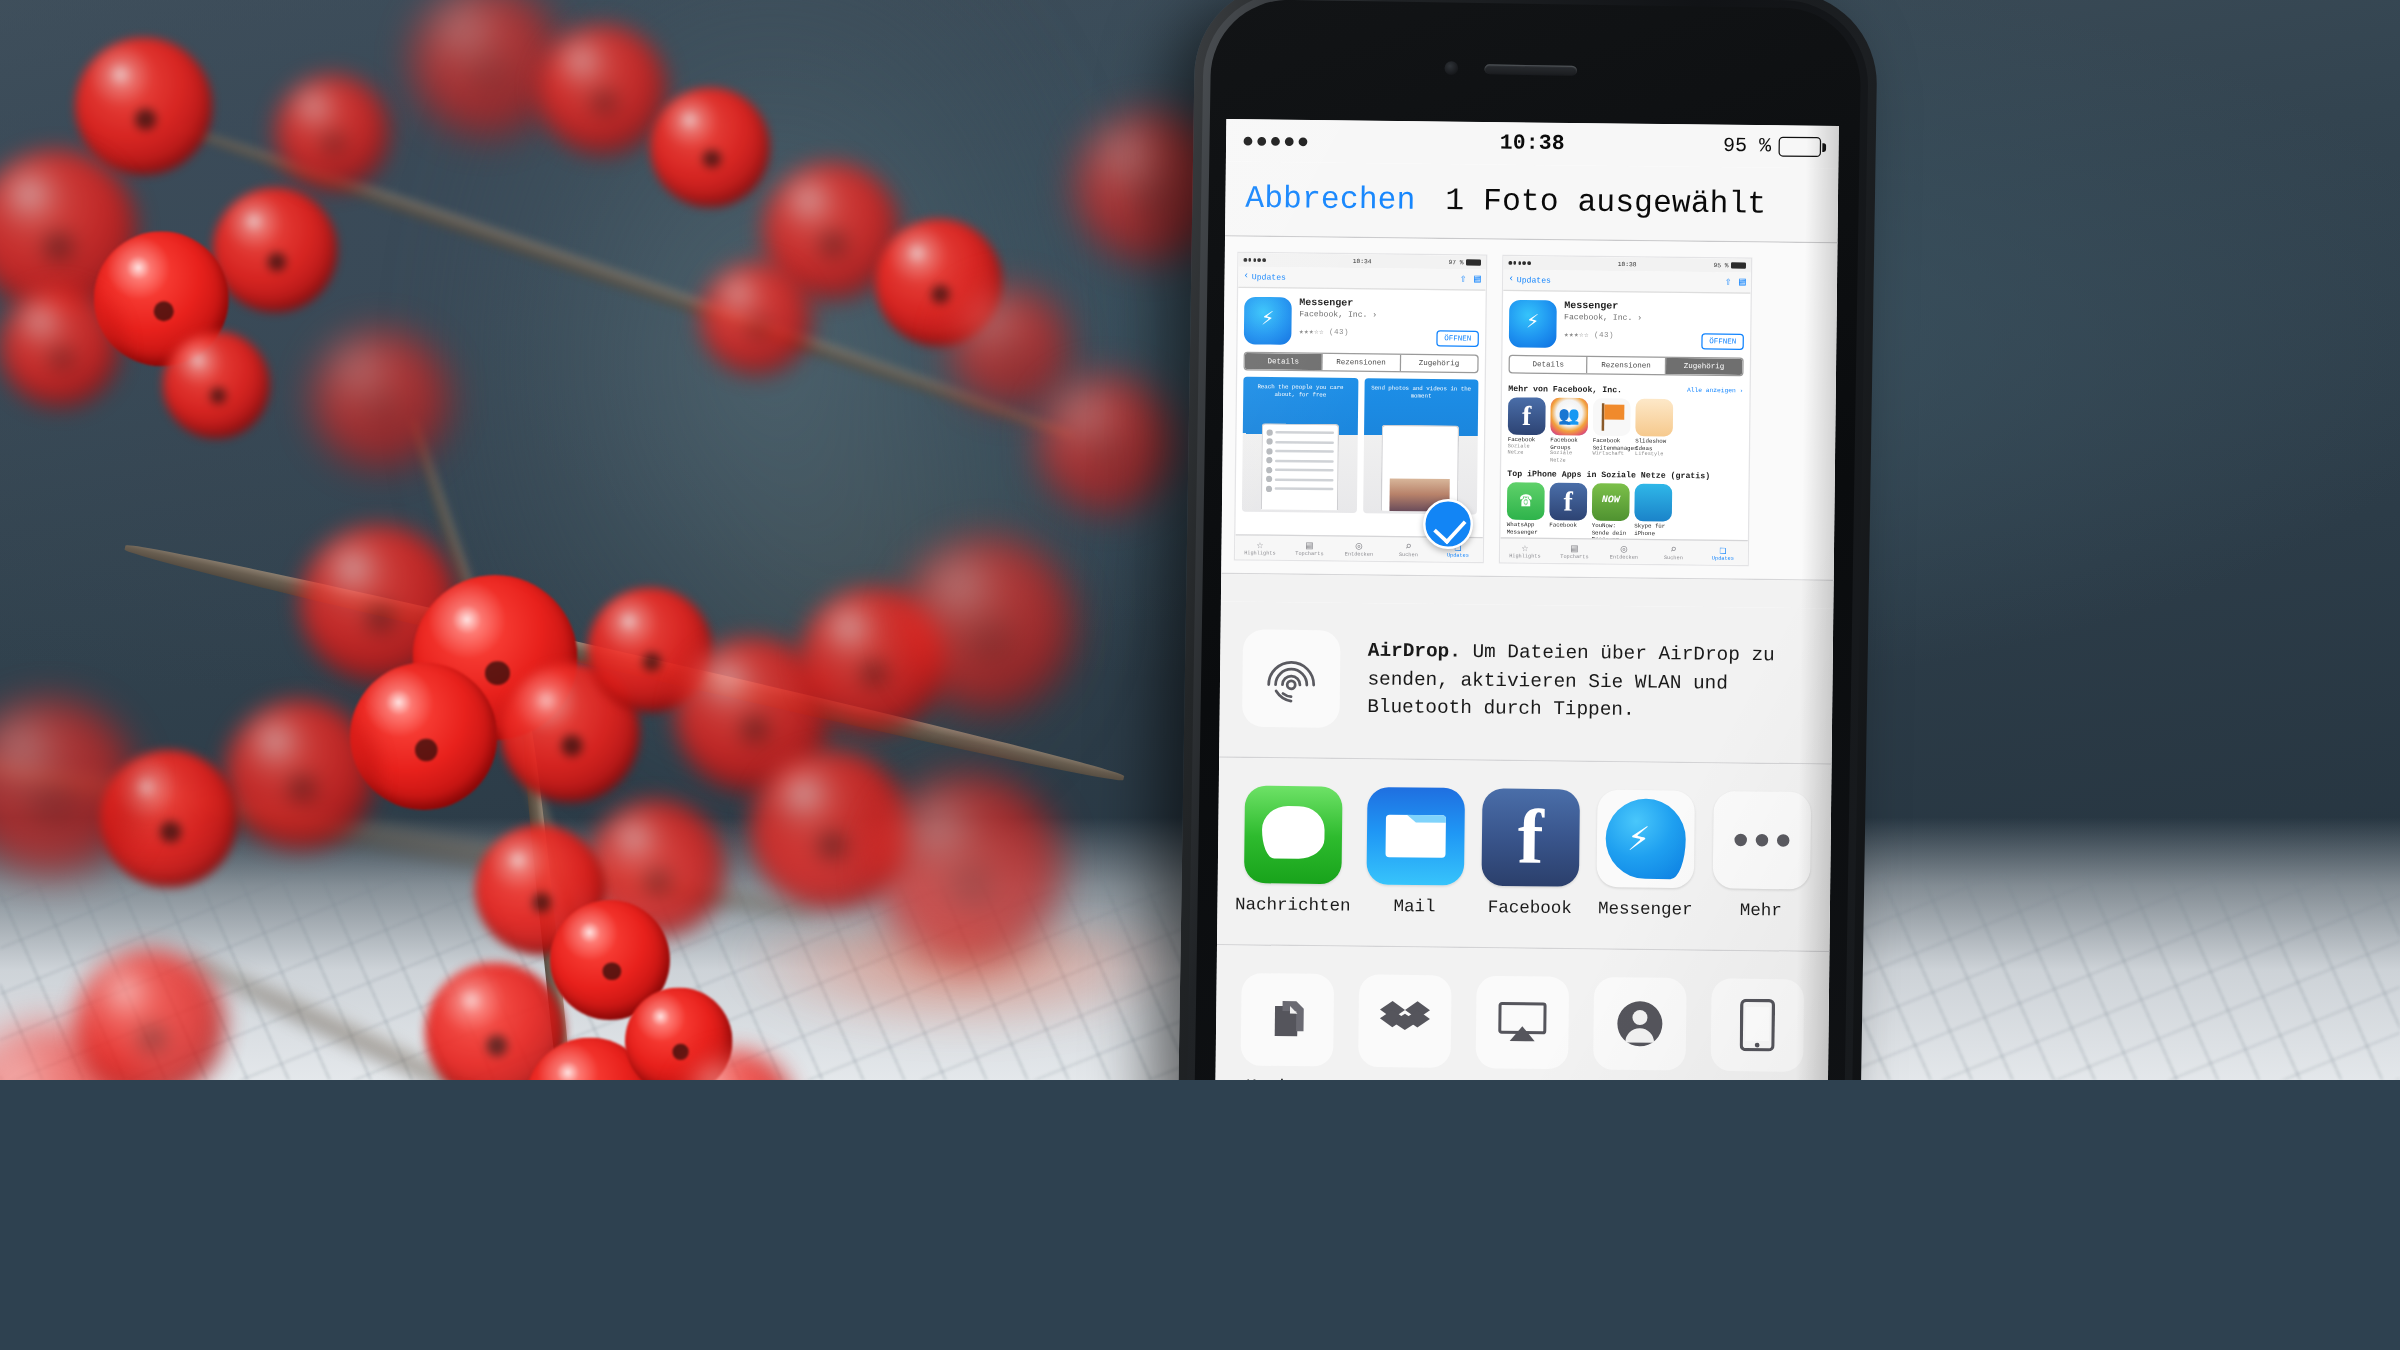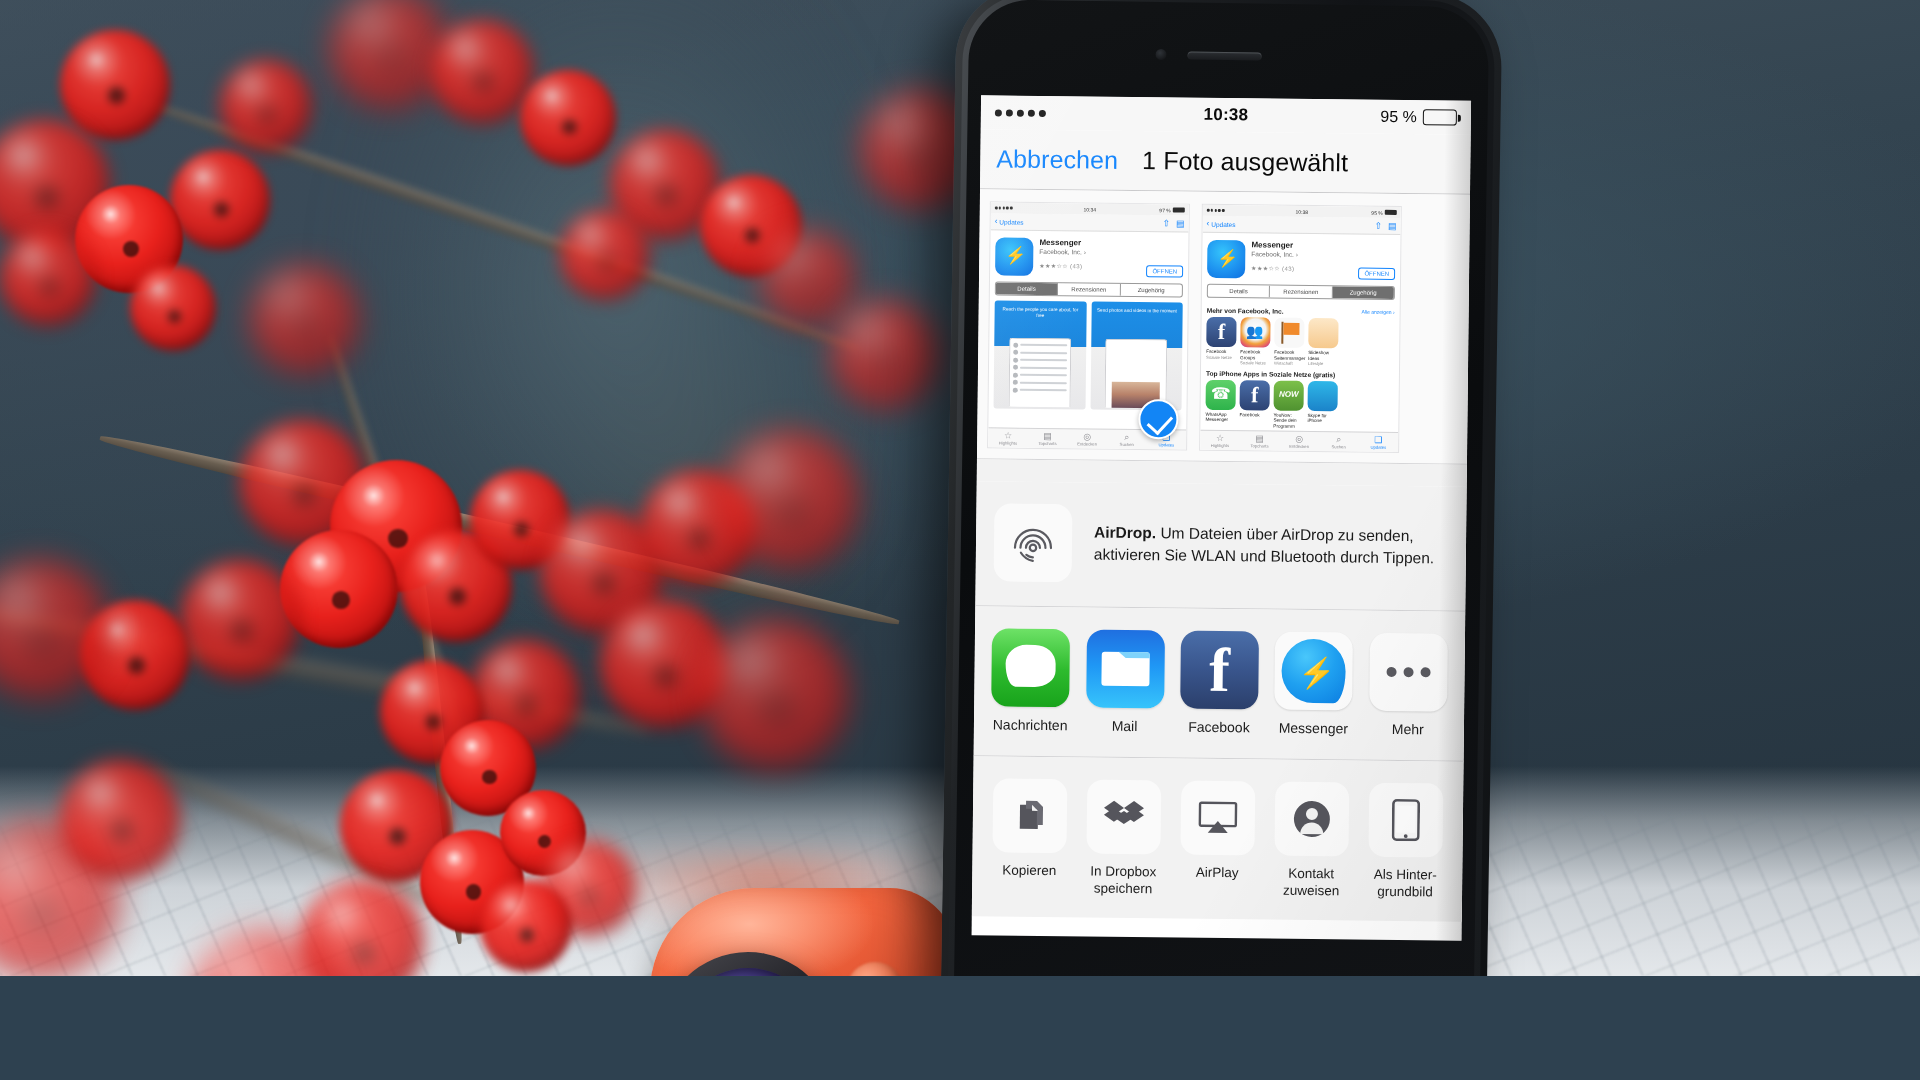--- a/index.html
+++ b/index.html
@@ -8,22 +8,23 @@
     width: 1920px;
     height: 1080px;
     overflow: hidden;
     font-family: "Liberation Sans", sans-serif;
     background: #2e4150;
   }
 
   #stage {
     position: relative;
     width: 1920px;
-    height: 976px;
+    height: 864px;
     overflow: hidden;
+    font-family: Liberation Mono, monospace;
   }
 
   
   .bg-base {
     position: absolute;
     inset: 0;
     background:
       radial-gradient(ellipse 60% 50% at 62% 30%, #3c5462 0%, rgba(60,84,98,0) 70%),
       radial-gradient(ellipse 70% 60% at 20% 20%, #3a4a58 0%, rgba(58,74,88,0) 75%),
       linear-gradient(170deg, #42525e 0%, #334450 35%, #2c3c48 62%, #24323d 100%);

